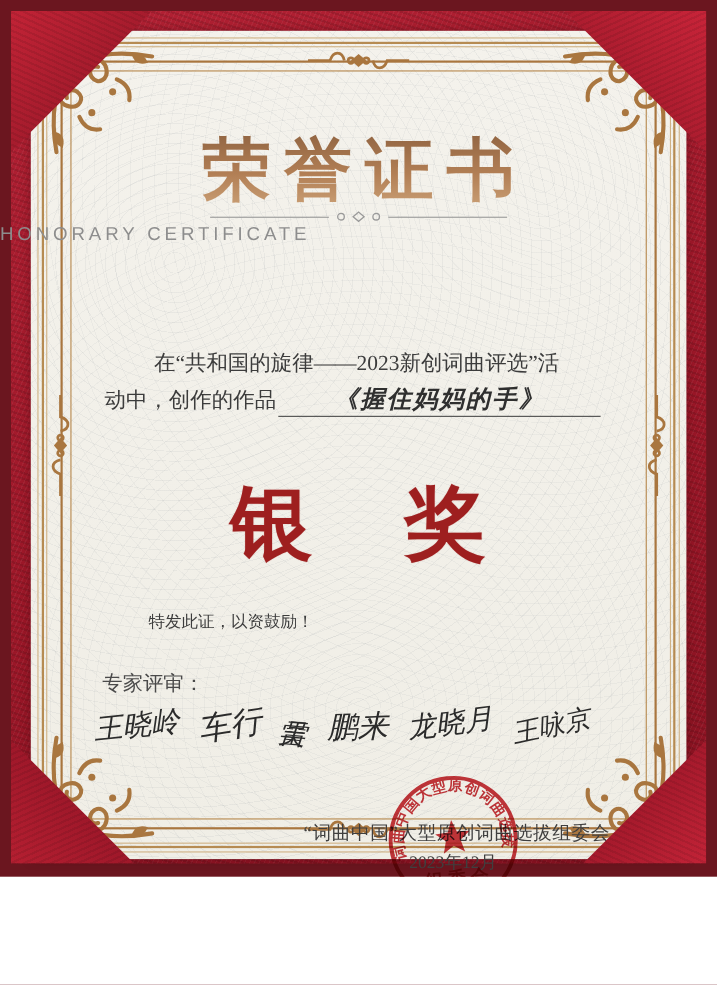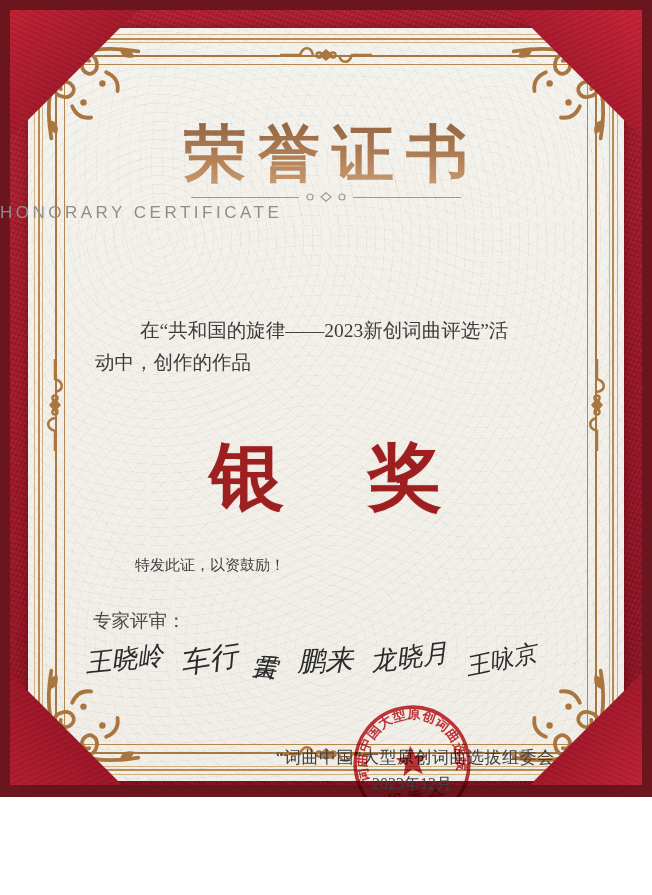--- a/index.html
+++ b/index.html
@@ -205,20 +205,23 @@
       <span class="line"></span>
     </div>
 
     <div class="cert-subtitle">HONORARY CERTIFICATE</div>
 
 
     <div class="body-line bl1">在“共和国的旋律——2023新创词曲评选”活</div>
 
     <div class="body-line bl2">
       <span>动中，创作的作品</span>
+      <span class="blank">
+        <span class="work-title">《握住妈妈的手》</span>
+      </span>
     </div>
 
 
     <div class="award">
       <span>银</span>
       <span>奖</span>
     </div>
 
     <div class="closing">特发此证，以资鼓励！</div>
 

